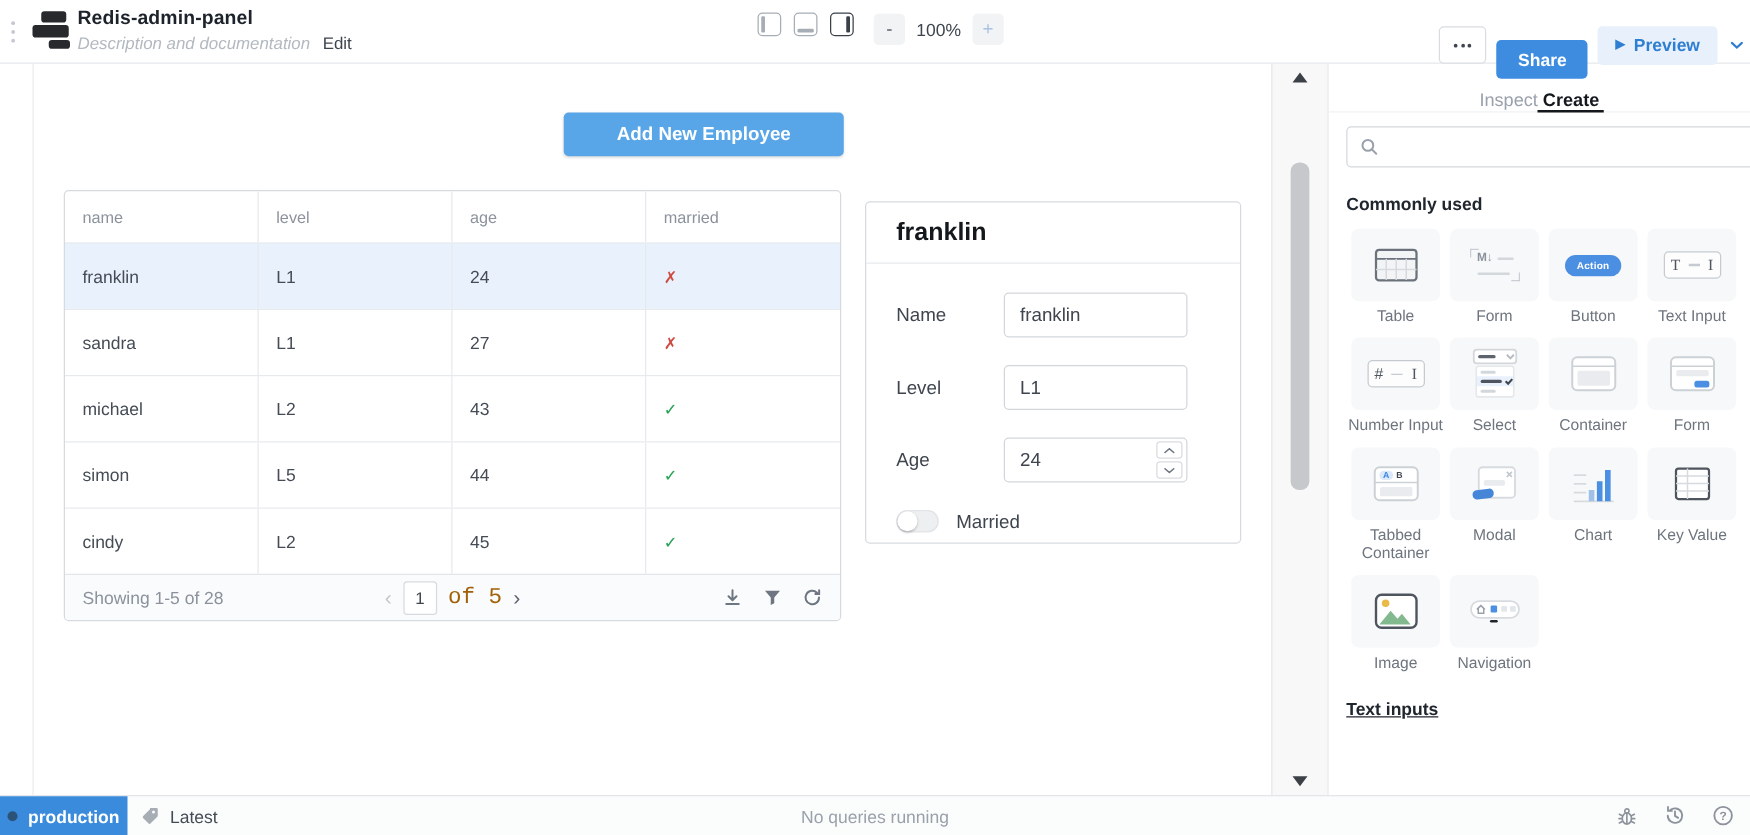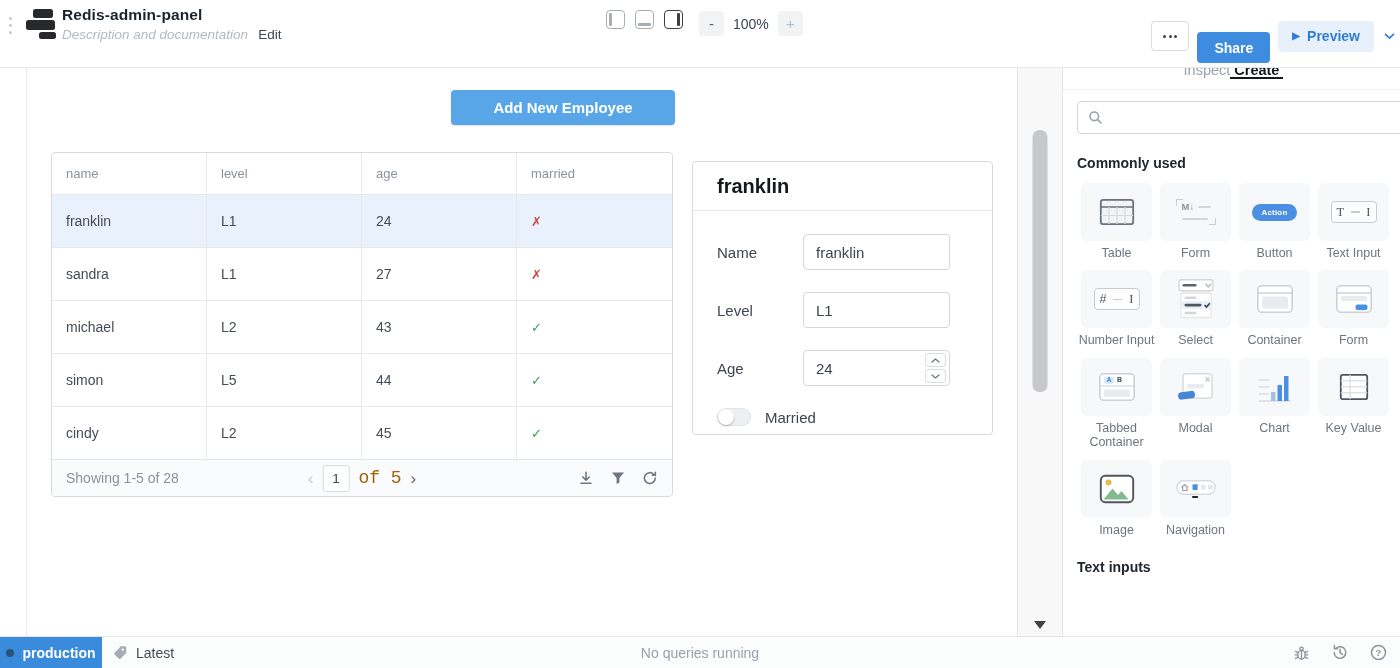--- a/index.html
+++ b/index.html
@@ -1,21 +1,21 @@
 <!DOCTYPE html>
 <html><head>
 <meta charset="utf-8">
 <style>
   * { margin:0; padding:0; box-sizing:border-box; }
   html,body { width:1400px; height:668px; }
   body { position:relative; font-family:"Liberation Sans",sans-serif; background:#fff; overflow:hidden; color:#2c333a; }
   svg { display:block; }
 
   
-  .header { position:absolute; top:0; left:0; width:1400px; height:68px; background:#fff; border-bottom:1px solid #e6e8eb; z-index:5; }
+  .header { position:absolute; top:0; left:0; width:1400px; height:51px; background:#fff; border-bottom:1px solid #e6e8eb; z-index:5; }
   .drag-handle { position:absolute; left:9px; top:17px; display:flex; flex-direction:column; gap:4px; cursor:grab; }
   .drag-handle i { width:3px; height:3px; border-radius:50%; background:#c3c8ce; }
   .logo { position:absolute; left:22px; top:8px; width:38px; height:34px; cursor:pointer; }
   .logo i { display:block; background:#27292d; border-radius:2.5px; }
   .logo i:nth-child(1){ width:20px; height:9px; margin:1px 0 2px 11px; }
   .logo i:nth-child(2){ width:29px; height:10px; margin-left:4px; }
   .logo i:nth-child(3){ width:17px; height:7px; margin:2px 0 0 17px; }
   .title-block { position:absolute; left:62px; top:6px; }
   .app-title { font-size:15.5px; font-weight:700; color:#1d232b; letter-spacing:.1px; }
   .app-sub { margin-top:3px; font-size:13.5px; display:flex; align-items:baseline; }
@@ -85,33 +85,33 @@
 
   
   .scrollcol { position:absolute; left:1017px; top:51px; bottom:32px; width:46px; background:#f8f8f9; border-left:1px solid #e5e7ea; border-right:1px solid #e5e7ea; }
   .sarrow { position:absolute; left:50%; transform:translateX(-50%); width:0; height:0; border-left:6px solid transparent; border-right:6px solid transparent; cursor:pointer; }
   .sarrow.up { top:7px; border-bottom:8px solid #3c4147; }
   .sarrow.down { bottom:7px; border-top:8px solid #3c4147; }
   .sthumb { position:absolute; left:50%; transform:translateX(-50%); top:79px; height:262px; width:15px; background:#c6c8cb; border-radius:7px; cursor:grab; }
 
   
   .panel { position:absolute; left:1063px; top:51px; bottom:32px; width:337px; background:#fff; overflow:hidden; }
-  .ptabs { height:39px; display:flex; justify-content:center; align-items:center; border-bottom:1px solid #f1f2f4; }
+  .ptabs { height:39px; display:flex; justify-content:center; align-items:flex-end; border-bottom:1px solid #f1f2f4; }
   .ptab { display:flex; align-items:center; font-size:14.5px; color:#9aa1ab; cursor:pointer; position:relative; padding:0 2px; }
   .ptab.active { color:#14181d; font-weight:600; }
   .ptab.active::after { content:""; position:absolute; left:-2px; right:-2px; bottom:-1px; height:2.5px; background:#14181d; }
   .psubtabs { height:41px; display:flex; align-items:stretch; gap:28px; padding-left:14px; border-bottom:1px solid #e9ebee; }
   .psubtab { display:flex; align-items:center; font-size:14.5px; color:#9aa1ab; cursor:pointer; position:relative; }
   .psubtab.active { color:#14181d; font-weight:600; }
   .psubtab.active::after { content:""; position:absolute; left:0; right:0; bottom:-1px; height:2.5px; background:#14181d; }
   .search-box { margin:11px 0 0 14px; width:334px; height:33px; border:1px solid #d3d7dc; border-radius:4px; display:flex; align-items:center; padding:0 10px; gap:8px; background:#fff; }
   .search-box input { border:none; outline:none; font-size:14px; color:#3e454e; flex:1; font-family:inherit; background:transparent; }
   .search-box input::placeholder { color:#9aa1ab; }
   .psection { margin:21px 14px 12px; font-size:14px; font-weight:700; color:#20262e; }
-  .psection.next { margin-top:22px; }
+  .psection.next { margin-top:22px;text-decoration:underline; }
   .tile-row { display:flex; padding-left:14px; margin-bottom:10px; }
   .tile-cell { width:79px; display:flex; flex-direction:column; align-items:center; cursor:grab; flex:none; }
   .tile { width:71px; height:58px; background:#f7f8f9; border-radius:6px; display:flex; align-items:center; justify-content:center; }
   .tile-label { margin-top:5px; font-size:12.5px; color:#6e757e; text-align:center; line-height:1.15; white-space:nowrap; }
   .tile-label.wrap { white-space:normal; }
   .action-pill { background:#4b8fe2; color:#fff; font-size:8px; font-weight:700; padding:4px 9px; border-radius:9px; letter-spacing:.2px; }
   .input-ic { width:46px; height:22px; border:1.5px solid #c6cbd1; border-radius:4px; display:flex; align-items:center; justify-content:space-between; padding:0 5px; background:#fdfdfd; }
   .input-ic .g { font-family:"Liberation Serif",serif; font-size:12.5px; color:#4e555e; }
   .input-ic .dash { width:9px; height:1.5px; background:#c6cbd1; }
   .text-ic { position:relative; width:40px; height:28px; }

